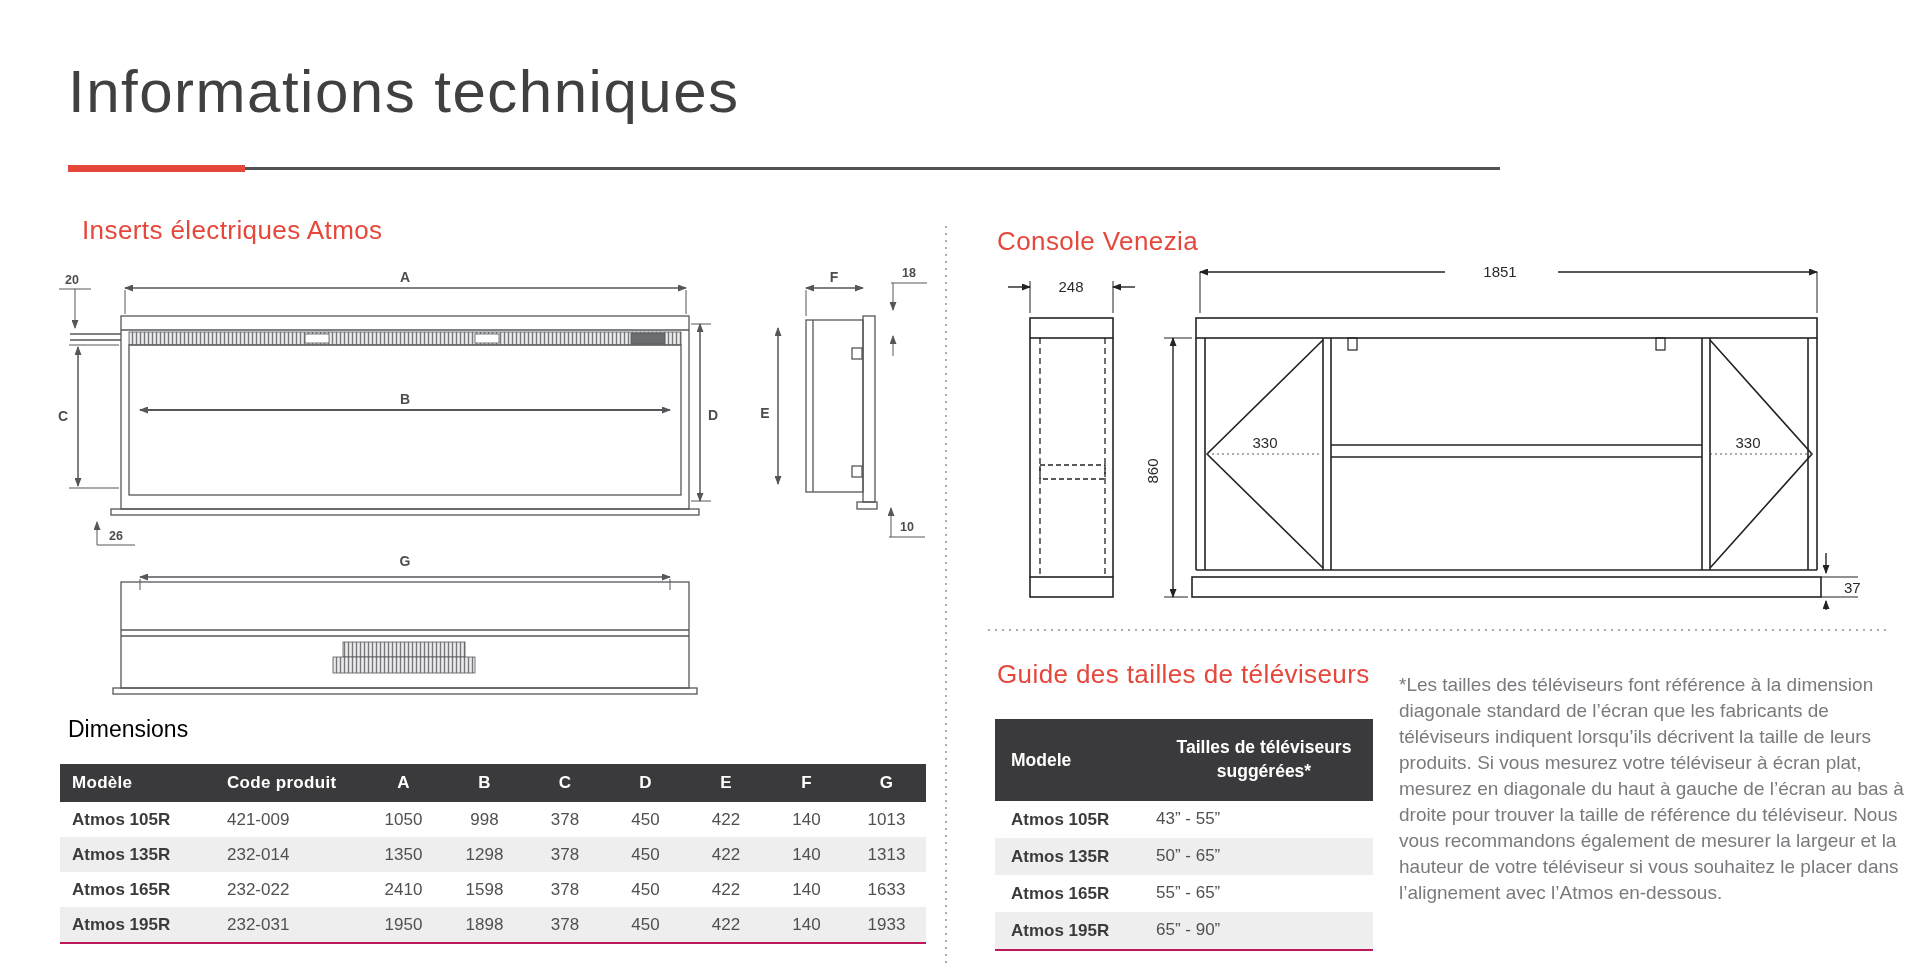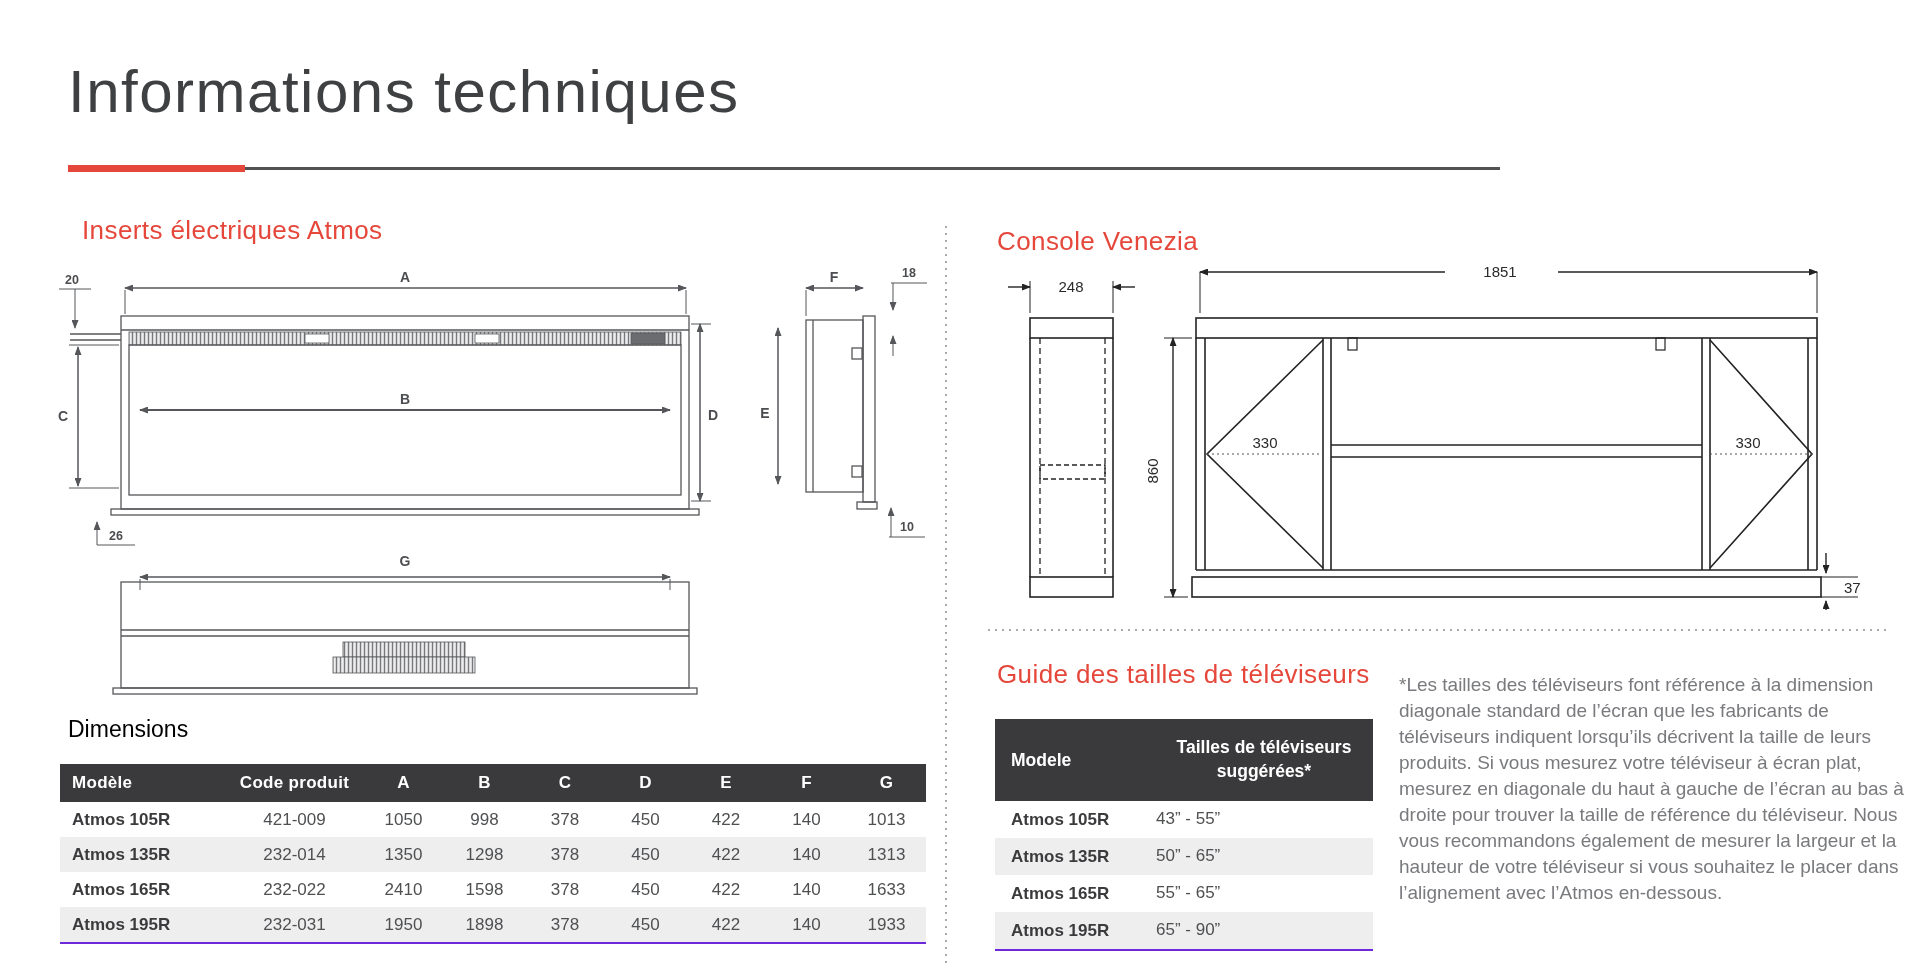--- a/index.html
+++ b/index.html
@@ -20,28 +20,28 @@
   
   table{position:absolute;border-collapse:collapse;table-layout:fixed;}
   #left-table{left:60px;top:764px;width:866px;}
   #left-table th{height:36px;background:#3a3a3c;color:#ffffff;font-size:17px;font-weight:700;
         letter-spacing:.3px;}
   #left-table td{height:33px;font-size:17px;}
   #tv-table{left:995px;top:719px;width:378px;}
   #tv-table th{height:80px;background:#3a3a3c;color:#ffffff;font-size:17.5px;font-weight:700;}
   #tv-table td{height:35px;font-size:17px;}
   th.h-model,td.c-model{text-align:left;padding-left:12px;}
-  th.h-code,td.c-code{text-align:center;padding-left:2px;}
+  th.h-code,td.c-code{text-align:left;padding-left:2px;}
   th.h-num,td.c-num{text-align:center;}
   th.h-center,td.c-center{line-height:1.35;}
   #tv-table th.h-model,#tv-table td.c-model{padding-left:16px;}
   td.c-model{font-weight:700;color:#3b3b3d;}
   td.c-code,td.c-num,td.c-center{color:#4f5052;}
   tbody tr:nth-child(even){background:#eeeeef;}
-  tbody tr:last-child td{border-bottom:2px solid #6d28d9;}
+  tbody tr:last-child td{border-bottom:2px solid #be185d;}
   
   #note{position:absolute;left:1399px;top:672px;width:515px;margin:0;font-size:19px;
         line-height:26px;color:#797a7d;}
   svg{position:absolute;}
   svg text{font-family:"Liberation Sans","DejaVu Sans",sans-serif;}
 </style>
 </head>
 <body>
 
 <div id="page">

